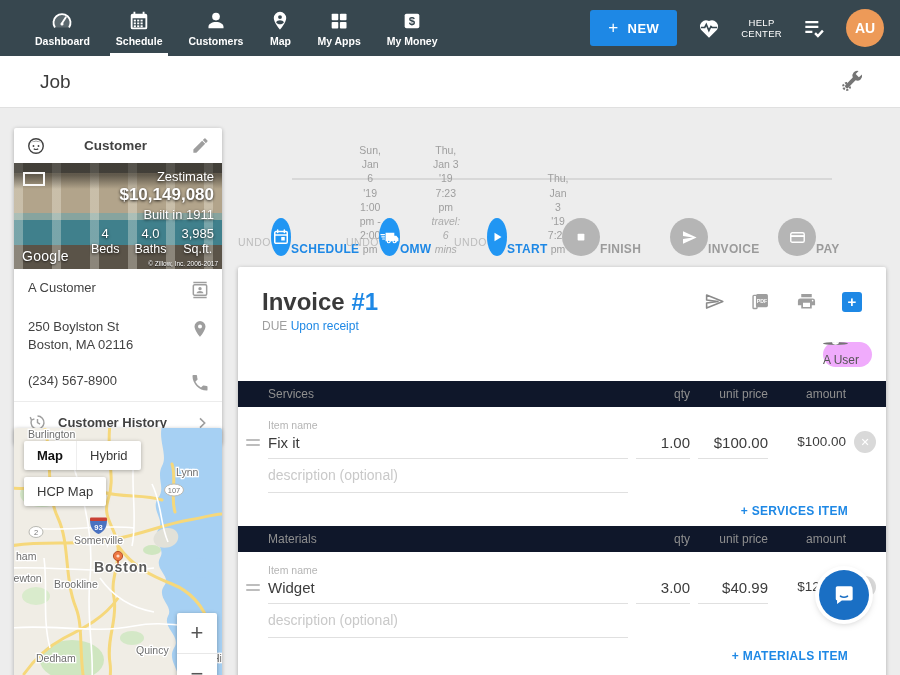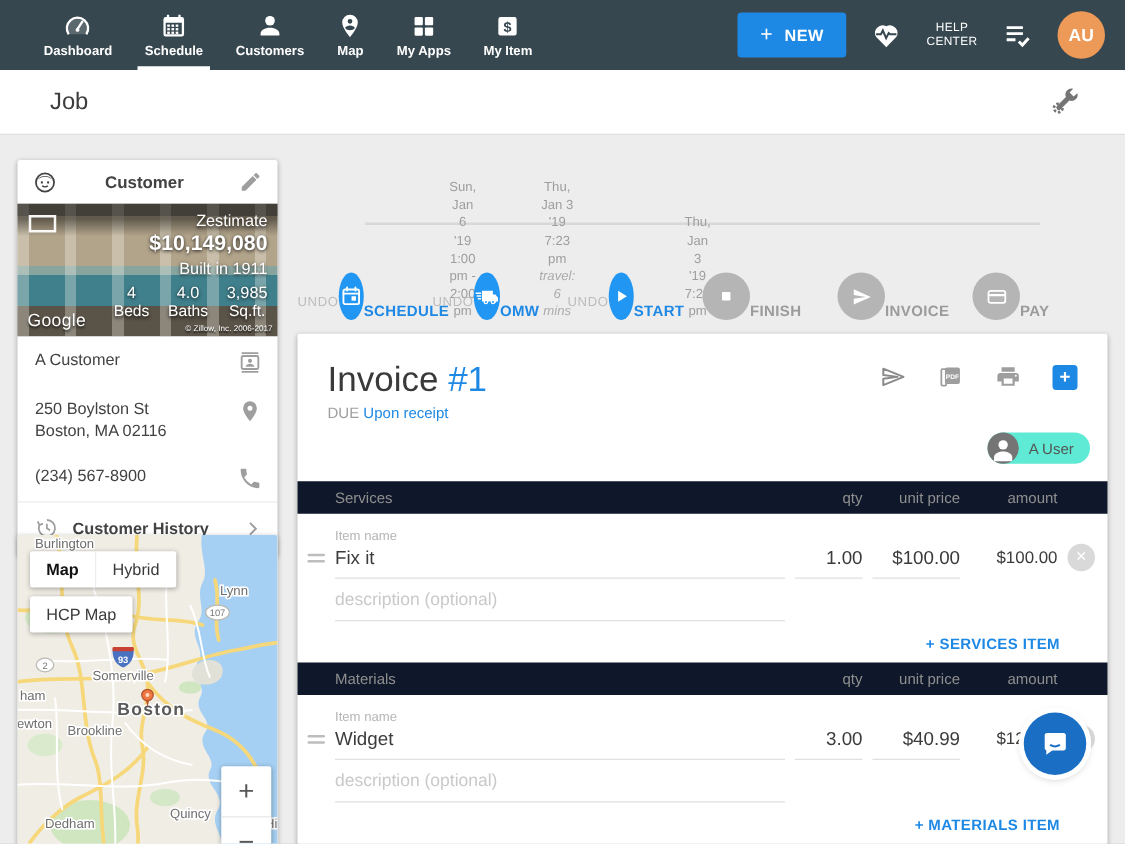--- a/index.html
+++ b/index.html
@@ -77,29 +77,29 @@
   .tl-label { margin-top:13px; font-size:12px; font-weight:bold; letter-spacing:.3px; }
   .done .tl-label { color:#1E88E5; }
   .pending .tl-label { color:#9b9b9b; }
   .tl-date { margin-top:3px; font-size:10.5px; color:#9e9e9e; line-height:1.35; text-align:center; }
   .tl-travel { font-size:10.5px; color:#ababab; font-style:italic; }
 
   
   .invoice-card { position:absolute; left:238px; top:267px; width:648px; height:430px; z-index:5; }
   .inv-head { padding:21px 24px 0 24px; }
   .inv-title-row { display:flex; align-items:flex-start; }
-  .inv-title { font-size:28px; font-weight:normal; color:#3a3a3a; }
+  .inv-title { font-size:24px; font-weight:bold; color:#3a3a3a; }
   .inv-num { color:#1E88E5; }
   .inv-icons { margin-left:auto; display:flex; align-items:center; gap:25px; margin-top:3px; }
   .inv-icons .iicon { width:21px; height:21px; cursor:pointer; }
   .plus-btn { width:20px; height:20px; background:#1E88E5; border:none; border-radius:3px; color:#fff; font-size:15px; line-height:18px; font-weight:bold; cursor:pointer; }
   .inv-due { margin-top:3px; font-size:12px; color:#9e9e9e; }
   .inv-due a { color:#1E88E5; text-decoration:none; cursor:pointer; }
   .pill-row { display:flex; justify-content:flex-end; padding:9px 14px 0 0; }
-  .user-pill { display:flex; align-items:center; gap:8px; background:#5eead4; border-radius:13px; height:25px; padding-right:13px; cursor:pointer; }
+  .user-pill { display:flex; align-items:flex-start; gap:8px; background:#f0abfc; border-radius:13px; height:25px; padding-right:13px; cursor:pointer;flex-direction:column; }
   .pill-av { width:25px; height:25px; border-radius:50%; background:#757575; display:flex; align-items:center; justify-content:center; overflow:hidden; }
   .user-pill .uname { font-size:12px; color:#555; }
 
   .grid { display:grid; grid-template-columns:14px 360px 54px 70px 70px 24px; column-gap:8px; padding:0 10px 0 8px; align-items:center; }
   .sec-bar { height:26px; background:#0f172a; font-size:12px; color:#8f8f8f; margin-top:14px; }
   .sec-bar .cr { text-align:right; }
   .label-row { margin-top:12px; }
   .item-label { font-size:10.5px; color:#b5b5b5; }
   .inp { width:100%; border:none; border-bottom:1px solid #e0e0e0; background:transparent; font-family:inherit; font-size:15px; color:#3c3c3c; padding:3px 0 7px; outline:none; }
   .inp.num { text-align:right; }
@@ -180,21 +180,21 @@
       </span>
       <span class="nlabel">My Apps</span>
     </div>
     <div class="nav-item">
       <span class="nicon">
         <svg viewBox="0 0 24 24">
             <rect x="4" y="4" width="16" height="16" rx="2" fill="#fff"></rect>
             <text x="12" y="16.8" font-size="12.5" font-weight="bold" fill="#37474F" text-anchor="middle" font-family="Liberation Sans, sans-serif">$</text>
           </svg>
       </span>
-      <span class="nlabel">My Item</span>
+      <span class="nlabel">My Money</span>
     </div>
 
     <div class="nav-right">
       <button class="new-btn">
           <span class="plus">+</span>
           <span>NEW</span>
         </button>
       <span class="hicon">
         <svg viewBox="0 0 24 24">
             <path fill="#fff" d="M12 21 4.6 13.5A5.6 5.6 0 0 1 12 5.6a5.6 5.6 0 0 1 7.4 7.9z"></path>

